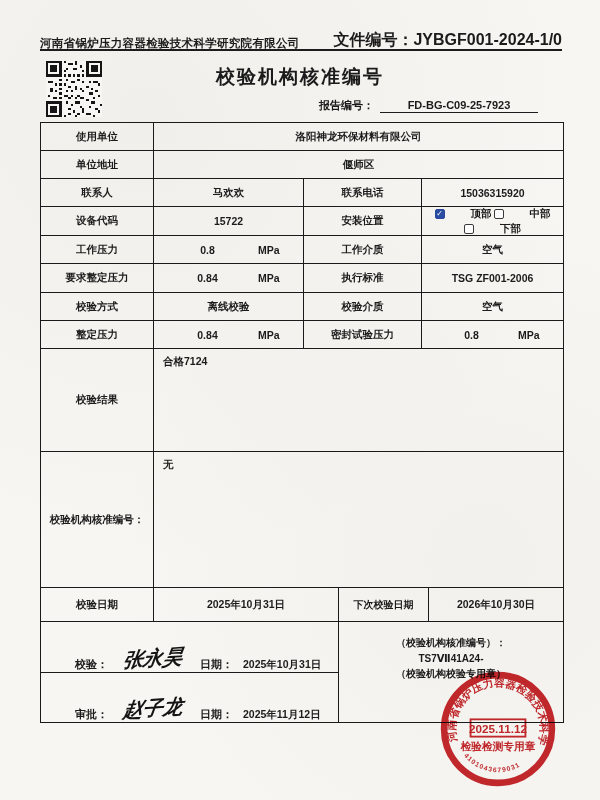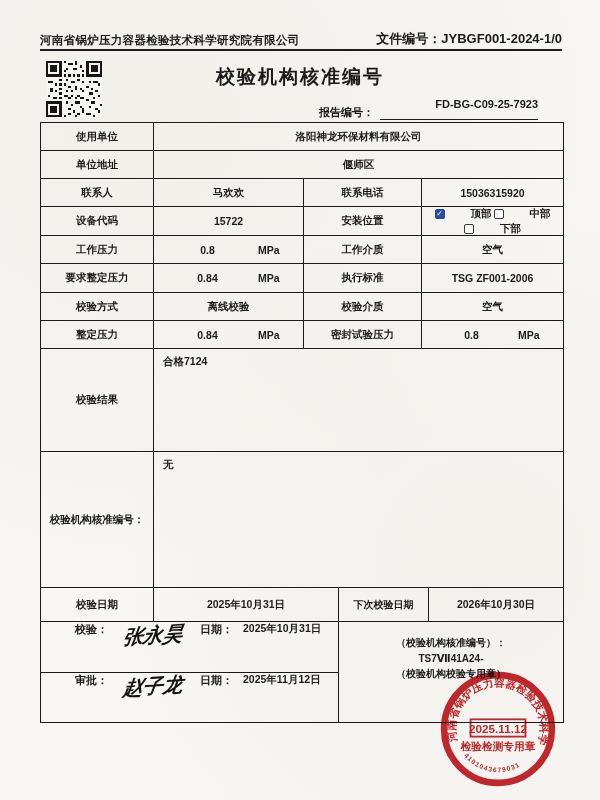--- a/index.html
+++ b/index.html
@@ -18,40 +18,40 @@
       radial-gradient(circle at 80% 70%, rgba(120,110,95,0.04), transparent 50%),
       #f7f6f2;
   }
   
   .hdr{
     position:absolute;left:40px;right:38px;top:30px;
     display:flex;justify-content:space-between;align-items:flex-end;
     font-weight:700;
   }
   .hdr .company{font-size:11.5px;letter-spacing:0.3px;}
-  .hdr .docno{font-size:13px;}
+  .hdr .docno{font-size:16px;}
   .hdr-rule{
     position:absolute;left:40px;right:38px;top:49px;
     border-bottom:2.2px solid #1c1c1c;
   }
   
   .qr{position:absolute;left:46px;top:61px;width:56px;height:56px;}
   .doc-title{
     position:absolute;left:0;right:0;top:64px;
     text-align:center;font-size:19px;font-weight:700;letter-spacing:2px;
   }
   .report-no{
     position:absolute;left:300px;top:98px;
     font-size:11px;font-weight:700;
     display:flex;align-items:flex-end;
   }
   .report-no .rn-label{margin-right:6px;margin-left:19px;}
   .report-no .rn-val{
-    display:inline-block;width:158px;text-align:right;
-    border-bottom:1.6px solid #1c1c1c;padding-bottom:9px;
+    display:inline-block;width:158px;text-align:center;
+    border-bottom:1.6px solid #1c1c1c;padding-bottom:1px;
   }
   
   .tbl{
     position:absolute;left:40px;top:122px;width:522px;
     border:1.6px solid #1a1a1a;
     background:transparent;
     font-size:10.5px;font-weight:600;
   }
   .tr{display:flex;border-bottom:1.4px solid #1a1a1a;}
   .tr:last-child{border-bottom:none;}
@@ -78,21 +78,21 @@
     background:#fdfdfd;display:inline-flex;align-items:center;justify-content:center;
     margin-right:2px;box-sizing:border-box;
   }
   .box.checked{background:#2a4da3;border-color:#27489a;}
   .box.checked::after{content:"✓";color:#fff;font-size:8px;font-weight:700;line-height:1;}
   
   .d1{width:113px;}.d2{width:185px;}.d3{width:90px;font-size:10px;}.d4{flex:1;}
   
   .sigzone{display:flex;height:100px;}
   .sig-left{width:298px;border-right:1.4px solid #1a1a1a;box-sizing:border-box;display:flex;flex-direction:column;}
-  .sig-row{flex:1;display:flex;align-items:flex-start;padding:0 0 0 34px;box-sizing:border-box;}
+  .sig-row{flex:1;display:flex;align-items:flex-end;padding:0 0 0 34px;box-sizing:border-box;}
   .sig-row.first{border-bottom:1.4px solid #1a1a1a;}
   .sig-label{font-weight:700;font-size:11px;}
   .sig-name{
     font-size:20px;font-weight:600;font-style:italic;
     transform:rotate(-4deg) skewX(-12deg);
     margin:0 10px 0 8px;min-width:74px;text-align:center;
     color:#141414;
   }
   .sig-date-label{font-weight:700;font-size:11px;margin-right:10px;}
   .sig-date{font-size:10.5px;font-weight:600;}

